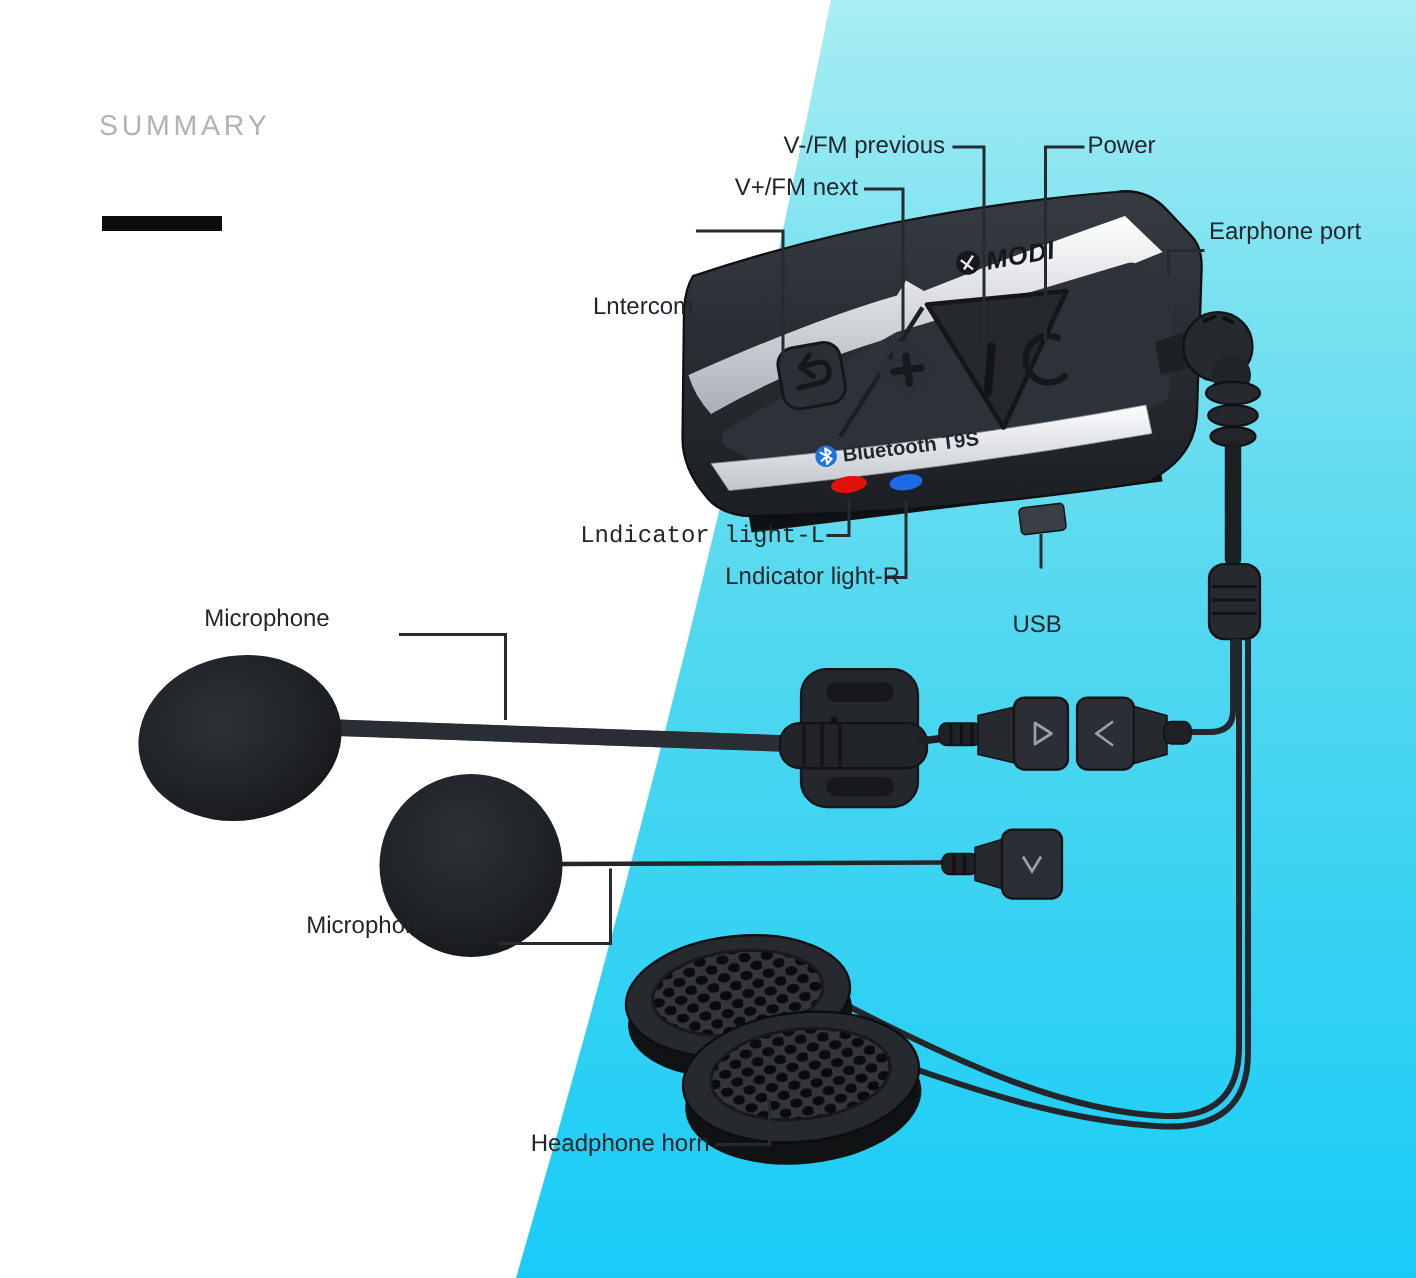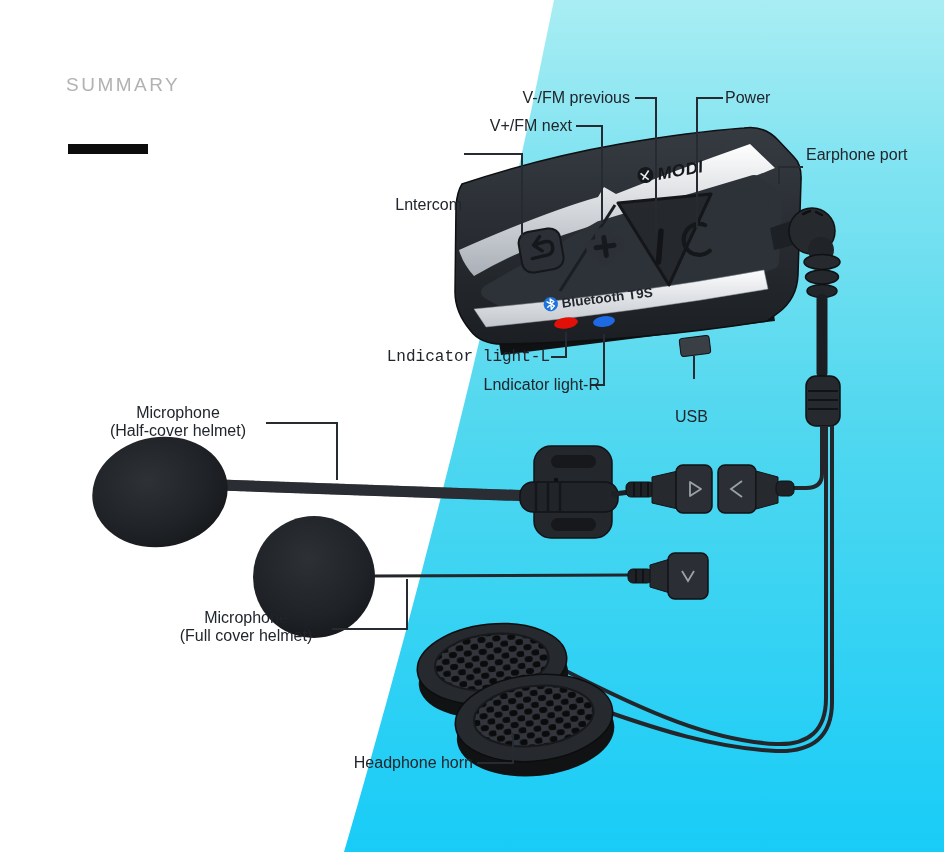--- a/index.html
+++ b/index.html
@@ -232,20 +232,18 @@
   <div class="label" id="lbl-v-minus">V-/FM previous</div>
   <div class="label" id="lbl-power">Power</div>
   <div class="label" id="lbl-v-plus">V+/FM next</div>
   <div class="label" id="lbl-intercom">Lntercom</div>
   <div class="label" id="lbl-earphone">Earphone port</div>
   <div class="label" id="lbl-light-l">Lndicator light-L</div>
   <div class="label" id="lbl-light-r">Lndicator light-R</div>
   <div class="label" id="lbl-usb">USB</div>
   <div class="label two" id="lbl-mic-half">
     <span style="display:block">Microphone</span>
-    <span style="display:block">(Half-cover helmet)</span>
   </div>
   <div class="label two" id="lbl-mic-full">
     <span style="display:block">Microphone</span>
-    <span style="display:block">(Full cover helmet)</span>
   </div>
   <div class="label" id="lbl-horn">Headphone horn</div>
 </div>
 
 </body></html>

